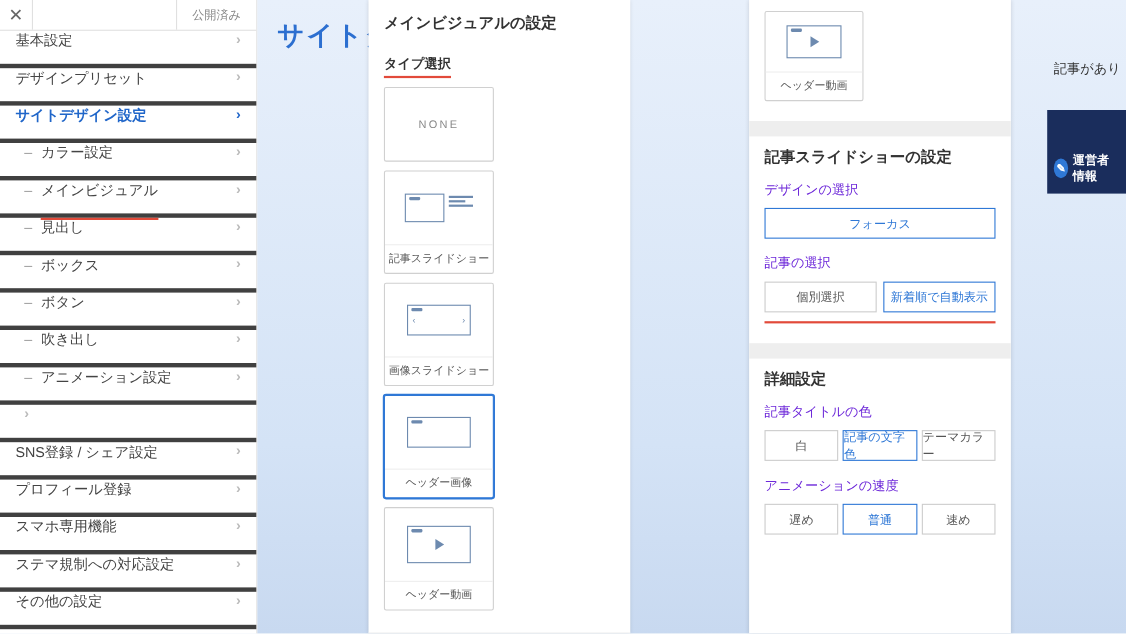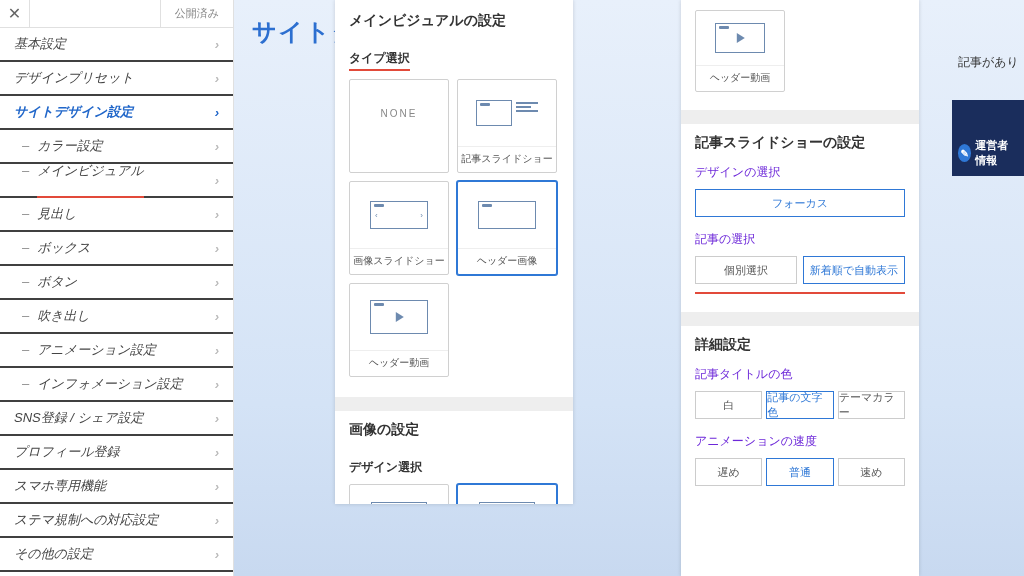--- a/index.html
+++ b/index.html
@@ -4,40 +4,40 @@
 <style>
 * { box-sizing: border-box; margin: 0; padding: 0; }
 body { font-family: -apple-system,"Hiragino Kaku Gothic ProN","Yu Gothic",Meiryo,sans-serif; font-size: 13px; color: #333; background: #f5f8fc; width: 1024px; height: 576px; overflow: hidden; position: relative; }
 
 .sidebar { position: absolute; left: 0; top: 0; width: 234px; height: 576px; background: #fff; border-right: 1px solid #e0e0e0; }
 .top-bar { height: 28px; border-bottom: 1px solid #e0e0e0; display: flex; align-items: stretch; }
 .close-btn { width: 30px; display: flex; align-items: center; justify-content: center; font-size: 16px; color: #666; border-right: 1px solid #e0e0e0; cursor: pointer; }
 .spacer { flex: 1; }
 .pub-pill { padding: 0 14px; font-size: 11px; color: #888; display: flex; align-items: center; border-left: 1px solid #e0e0e0; }
 
-.nav-item { display: flex; align-items: center; justify-content: space-between; padding: 0 14px; height: 34px; border-bottom: 2px solid #404040; cursor: pointer; color: #444; font-size: 13px; font-style: italic; }
+.nav-item { display: flex; justify-content: space-between; padding: 0 14px; height: 34px; border-bottom: 4px solid #404040; cursor: pointer; color: #444; font-size: 13px; }
 .nav-item.active { color: #2066c9; font-weight: 600; }
 .nav-item.active .chev { color: #2066c9; }
 .nav-sub { padding-left: 22px; }
 .chev { color: #bbb; font-size: 13px; font-weight: bold; }
 .dash { color: #999; margin-right: 8px; }
 .underline-red { display: inline-block; border-bottom: 2px solid #e24a3a; padding-bottom: 16px; }
 
 .content-bg { position: absolute; left: 234px; top: 0; width: 790px; height: 576px; background: linear-gradient(180deg,#e8f0fb 0%,#d4e3f6 70%,#c8d9f0 100%); }
 .site-title { position: absolute; left: 252px; top: 16px; font-size: 24px; font-weight: 700; color: #2c6fd0; letter-spacing: 2px; }
 
 .panel { position: absolute; background: #fff; box-shadow: 0 0 4px rgba(0,0,0,.15); }
-.panel.p1 { left: 335px; top: 0; width: 238px; height: 504px; padding: 12px 14px 0; overflow: hidden; }
+.panel.p1 { left: 335px; top: 0; width: 238px; height: 576px; padding: 12px 14px 0; overflow: hidden; }
 .panel.p2 { left: 681px; top: 0; width: 238px; height: 576px; padding: 10px 14px 0; overflow: hidden; }
 
 .panel h3 { font-size: 14px; font-weight: 600; margin-bottom: 12px; color: #333; }
 .sec-label { font-size: 12px; font-weight: 600; margin: 8px 0 8px; color: #333; display: inline-block; }
 .ul-red { border-bottom: 2px solid #e24a3a; padding-bottom: 2px; }
 
-.tile-grid { display: flex; flex-wrap: wrap; gap: 8px; margin-bottom: 20px; }
+.tile-grid { display: flex; flex-wrap: wrap; gap: 8px; margin-bottom: 20px; flex-direction: column; }
 .tile { width: 100px; border: 1px solid #d0d0d0; border-radius: 2px; cursor: pointer; background: #fff; }
 .tile.sel { border: 1px solid #2f78d6; box-shadow: 0 0 0 1px #2f78d6; }
 .tile-preview { height: 66px; display: flex; align-items: center; justify-content: center; position: relative; padding: 6px; }
 .tile-cap { font-size: 10px; text-align: center; padding: 5px 0 6px; color: #555; border-top: 1px solid #eee; }
 .mini-box { border: 1px solid #6d8aaf; background: #fff; position: relative; }
 .mb-dot { position: absolute; top: 2px; left: 3px; width: 10px; height: 3px; background: #6d8aaf; border-radius: 1px; }
 .play { width: 0; height: 0; border-left: 8px solid #6d8aaf; border-top: 5px solid transparent; border-bottom: 5px solid transparent; position: absolute; top: 50%; left: 50%; transform: translate(-40%,-50%); }
 .none-txt { font-size: 10px; letter-spacing: 2px; color: #888; }
 .arrow { position: absolute; top: 50%; transform: translateY(-50%); font-size: 8px; color: #6d8aaf; }
 .line { height: 2px; background: #6d8aaf; margin: 2px 0; }
@@ -102,21 +102,20 @@
       </div>
       <div class="nav-item nav-sub">
         <span><span class="dash">–</span><span>吹き出し</span></span>
         <span class="chev">›</span>
       </div>
       <div class="nav-item nav-sub">
         <span><span class="dash">–</span><span>アニメーション設定</span></span>
         <span class="chev">›</span>
       </div>
       <div class="nav-item nav-sub">
-        <span><span class="dash">–</span><span>インフォメーション設定</span></span>
         <span class="chev">›</span>
       </div>
       <div class="nav-item">
         <span><span>SNS登録 / シェア設定</span></span>
         <span class="chev">›</span>
       </div>
       <div class="nav-item">
         <span><span>プロフィール登録</span></span>
         <span class="chev">›</span>
       </div>

